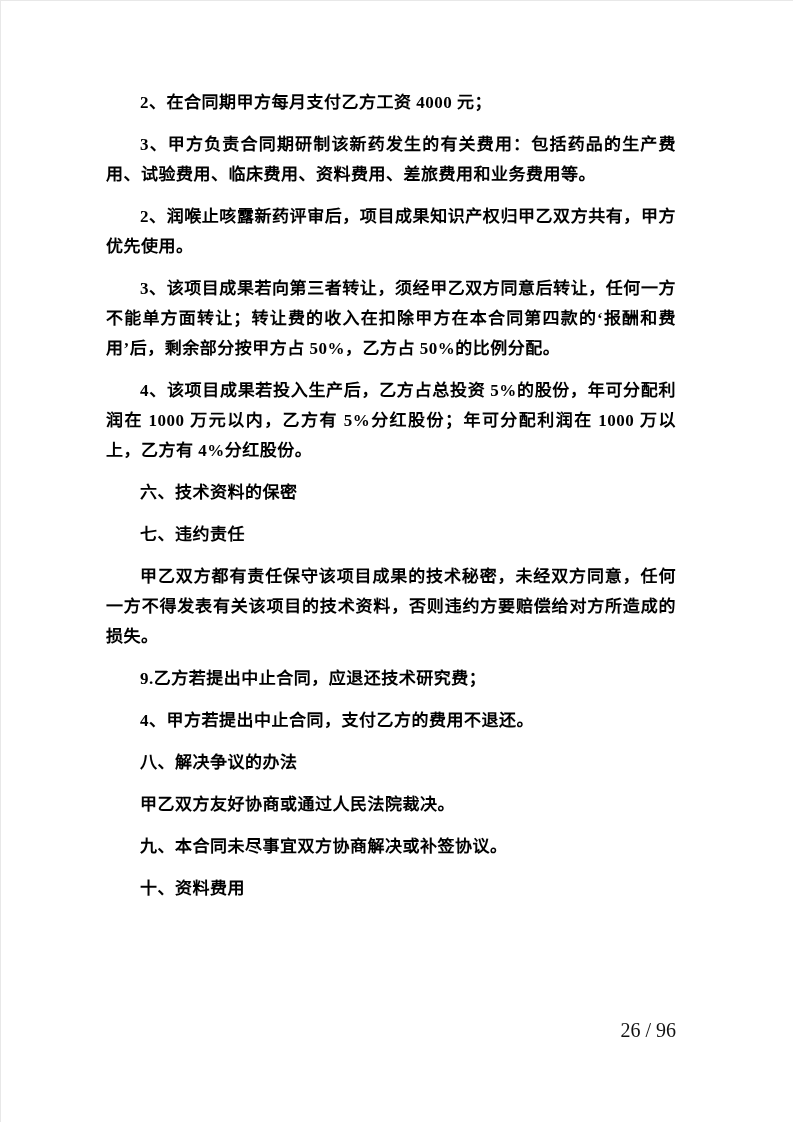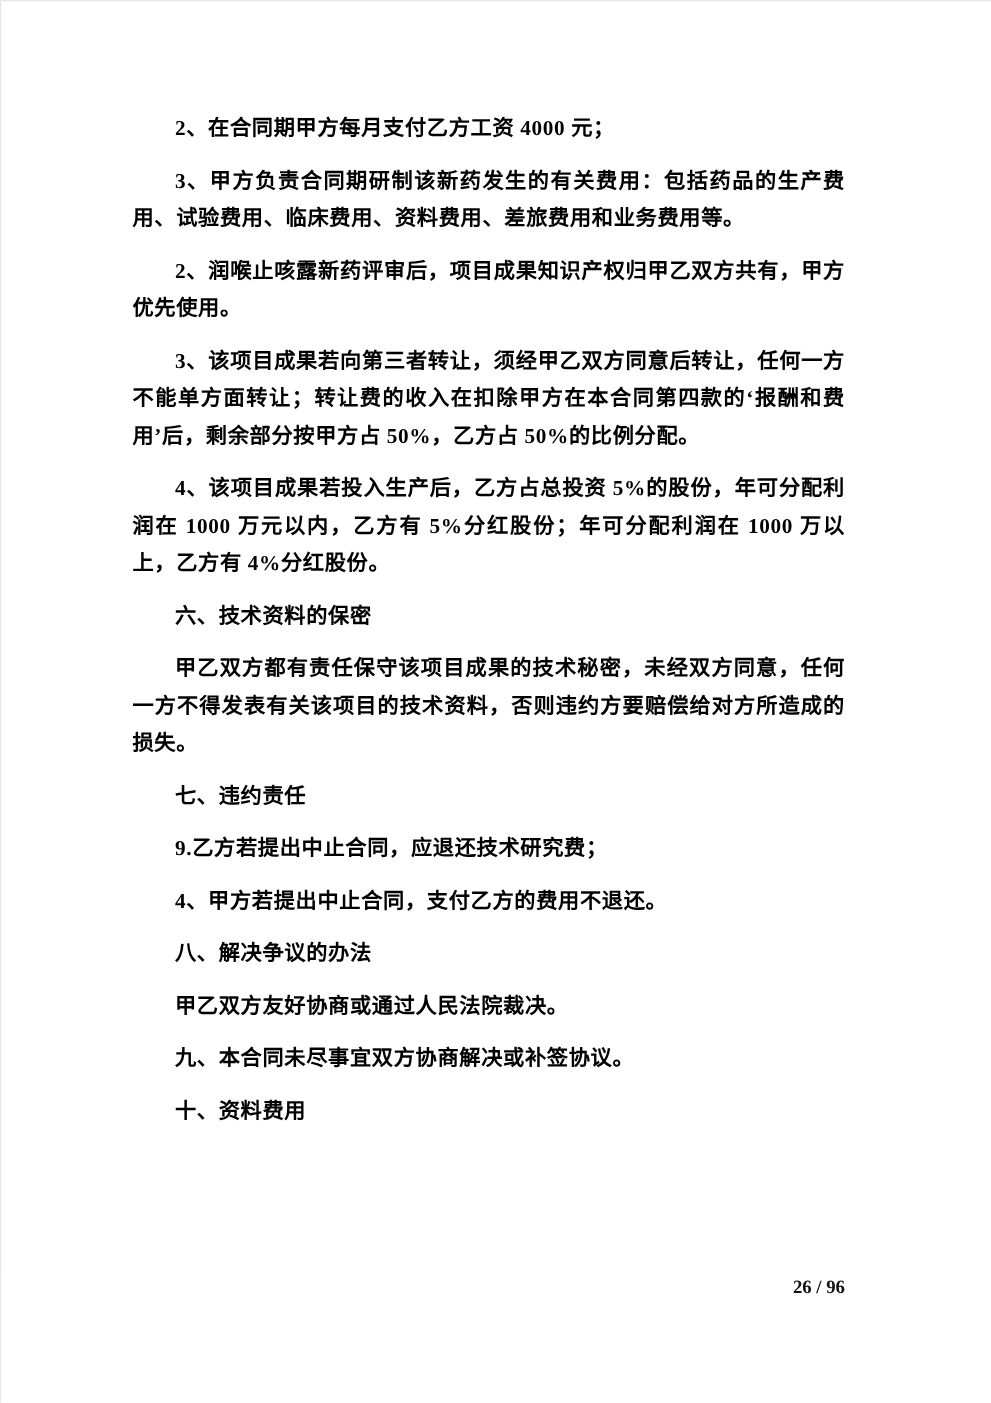--- a/index.html
+++ b/index.html
@@ -36,39 +36,39 @@
     word-break: break-all;
   }
   .footer {
     position: absolute;
     left: 106px;
     top: 1020px;
     width: 570px;
     text-align: right;
     color: #111111;
     font-family: "Liberation Serif", serif;
-    font-size: 15px;
-    font-weight: 700;
+    font-size: 20px;
+    font-weight: 400;
     line-height: 20px;
   }
 </style>
 </head>
 <body>
 
 <div class="page">
 
   <div class="content">
     <p class="para">2、在合同期甲方每月支付乙方工资 4000 元；</p>
     <p class="para">3、甲方负责合同期研制该新药发生的有关费用：包括药品的生产费用、试验费用、临床费用、资料费用、差旅费用和业务费用等。</p>
     <p class="para">2、润喉止咳露新药评审后，项目成果知识产权归甲乙双方共有，甲方优先使用。</p>
     <p class="para">3、该项目成果若向第三者转让，须经甲乙双方同意后转让，任何一方不能单方面转让；转让费的收入在扣除甲方在本合同第四款的‘报酬和费用’后，剩余部分按甲方占 50%，乙方占 50%的比例分配。</p>
     <p class="para">4、该项目成果若投入生产后，乙方占总投资 5%的股份，年可分配利润在 1000 万元以内，乙方有 5%分红股份；年可分配利润在 1000 万以上，乙方有 4%分红股份。</p>
     <p class="para">六、技术资料的保密</p>
+    <p class="para">七、违约责任</p>
     <p class="para">甲乙双方都有责任保守该项目成果的技术秘密，未经双方同意，任何一方不得发表有关该项目的技术资料，否则违约方要赔偿给对方所造成的损失。</p>
-    <p class="para">七、违约责任</p>
     <p class="para">9.乙方若提出中止合同，应退还技术研究费；</p>
     <p class="para">4、甲方若提出中止合同，支付乙方的费用不退还。</p>
     <p class="para">八、解决争议的办法</p>
     <p class="para">甲乙双方友好协商或通过人民法院裁决。</p>
     <p class="para">九、本合同未尽事宜双方协商解决或补签协议。</p>
     <p class="para">十、资料费用</p>
   </div>
 
   <div class="footer">26 / 96</div>
 

